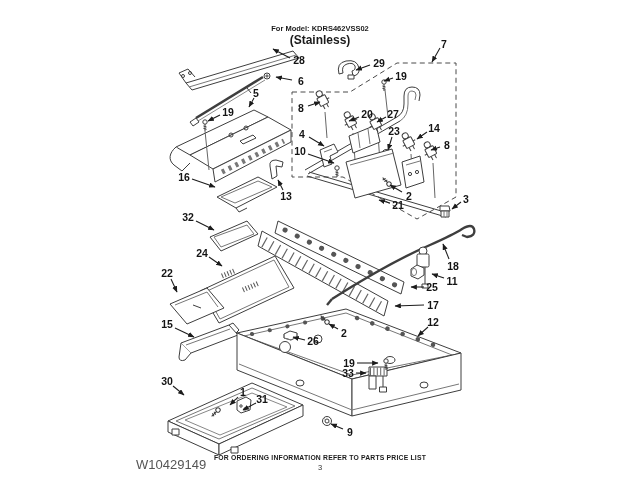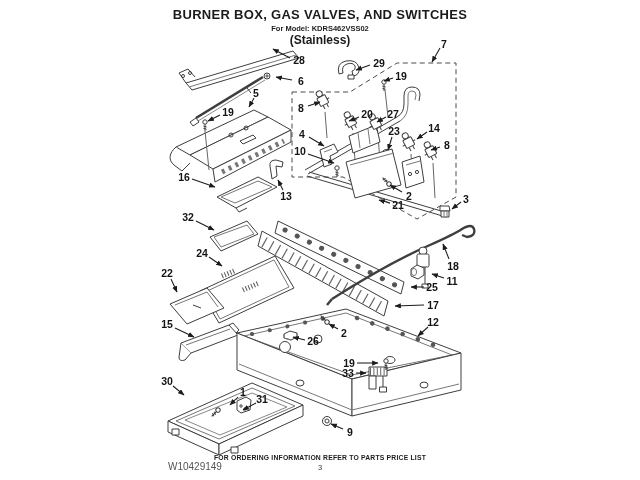--- a/index.html
+++ b/index.html
@@ -3,33 +3,32 @@
 <meta charset="utf-8">
 <style>
   html,body{margin:0;padding:0;background:#ffffff;}
   .page{position:relative;width:640px;height:480px;background:#fff;
         font-family:"Liberation Sans",sans-serif;color:#1b1b1b;overflow:hidden;}
   .hdr{position:absolute;left:0;right:0;text-align:center;font-weight:bold;}
   #t1{top:7px;font-size:13px;letter-spacing:.3px;}
   #t2{top:24px;font-size:7.5px;}
   #t3{top:33px;font-size:12px;}
   #f1{bottom:19px;font-size:6.8px;letter-spacing:.2px;}
-  #docnum{position:absolute;left:168px;bottom:8px;font-size:10px;color:#555;}
+  #docnum{position:absolute;left:136px;bottom:8px;font-size:13px;color:#555;}
   #pgnum{position:absolute;left:0;right:0;bottom:8px;text-align:center;font-size:7.5px;color:#333;}
   svg{position:absolute;left:0;top:0;}
   svg text.conum{font:bold 10.5px "Liberation Sans",sans-serif;fill:#141414;
                  text-anchor:middle;dominant-baseline:central;stroke:none;}
   svg .leader{stroke:#1c1c1c;stroke-width:1.05;}
 </style>
 </head>
 <body>
 
 <div class="page">
 
-  <div class="hdr" id="t1">BURNER BOX, GAS VALVES, AND SWITCHES</div>
   <div class="hdr" id="t2">For Model: KDRS462VSS02</div>
   <div class="hdr" id="t3">(Stainless)</div>
 
   <svg width="640" height="480" viewBox="0 0 640 480">
     <defs>
       <marker id="ah" markerWidth="8" markerHeight="8" refX="5.6" refY="2.5" orient="auto">
         <path d="M0,0 L6,2.5 L0,5 Z" fill="#1c1c1c" stroke="none"></path>
       </marker>
       <g id="gvalve" stroke="#3e3e3e" fill="none">
         <circle cx="0" cy="-8" r="3" fill="#fff"></circle>

